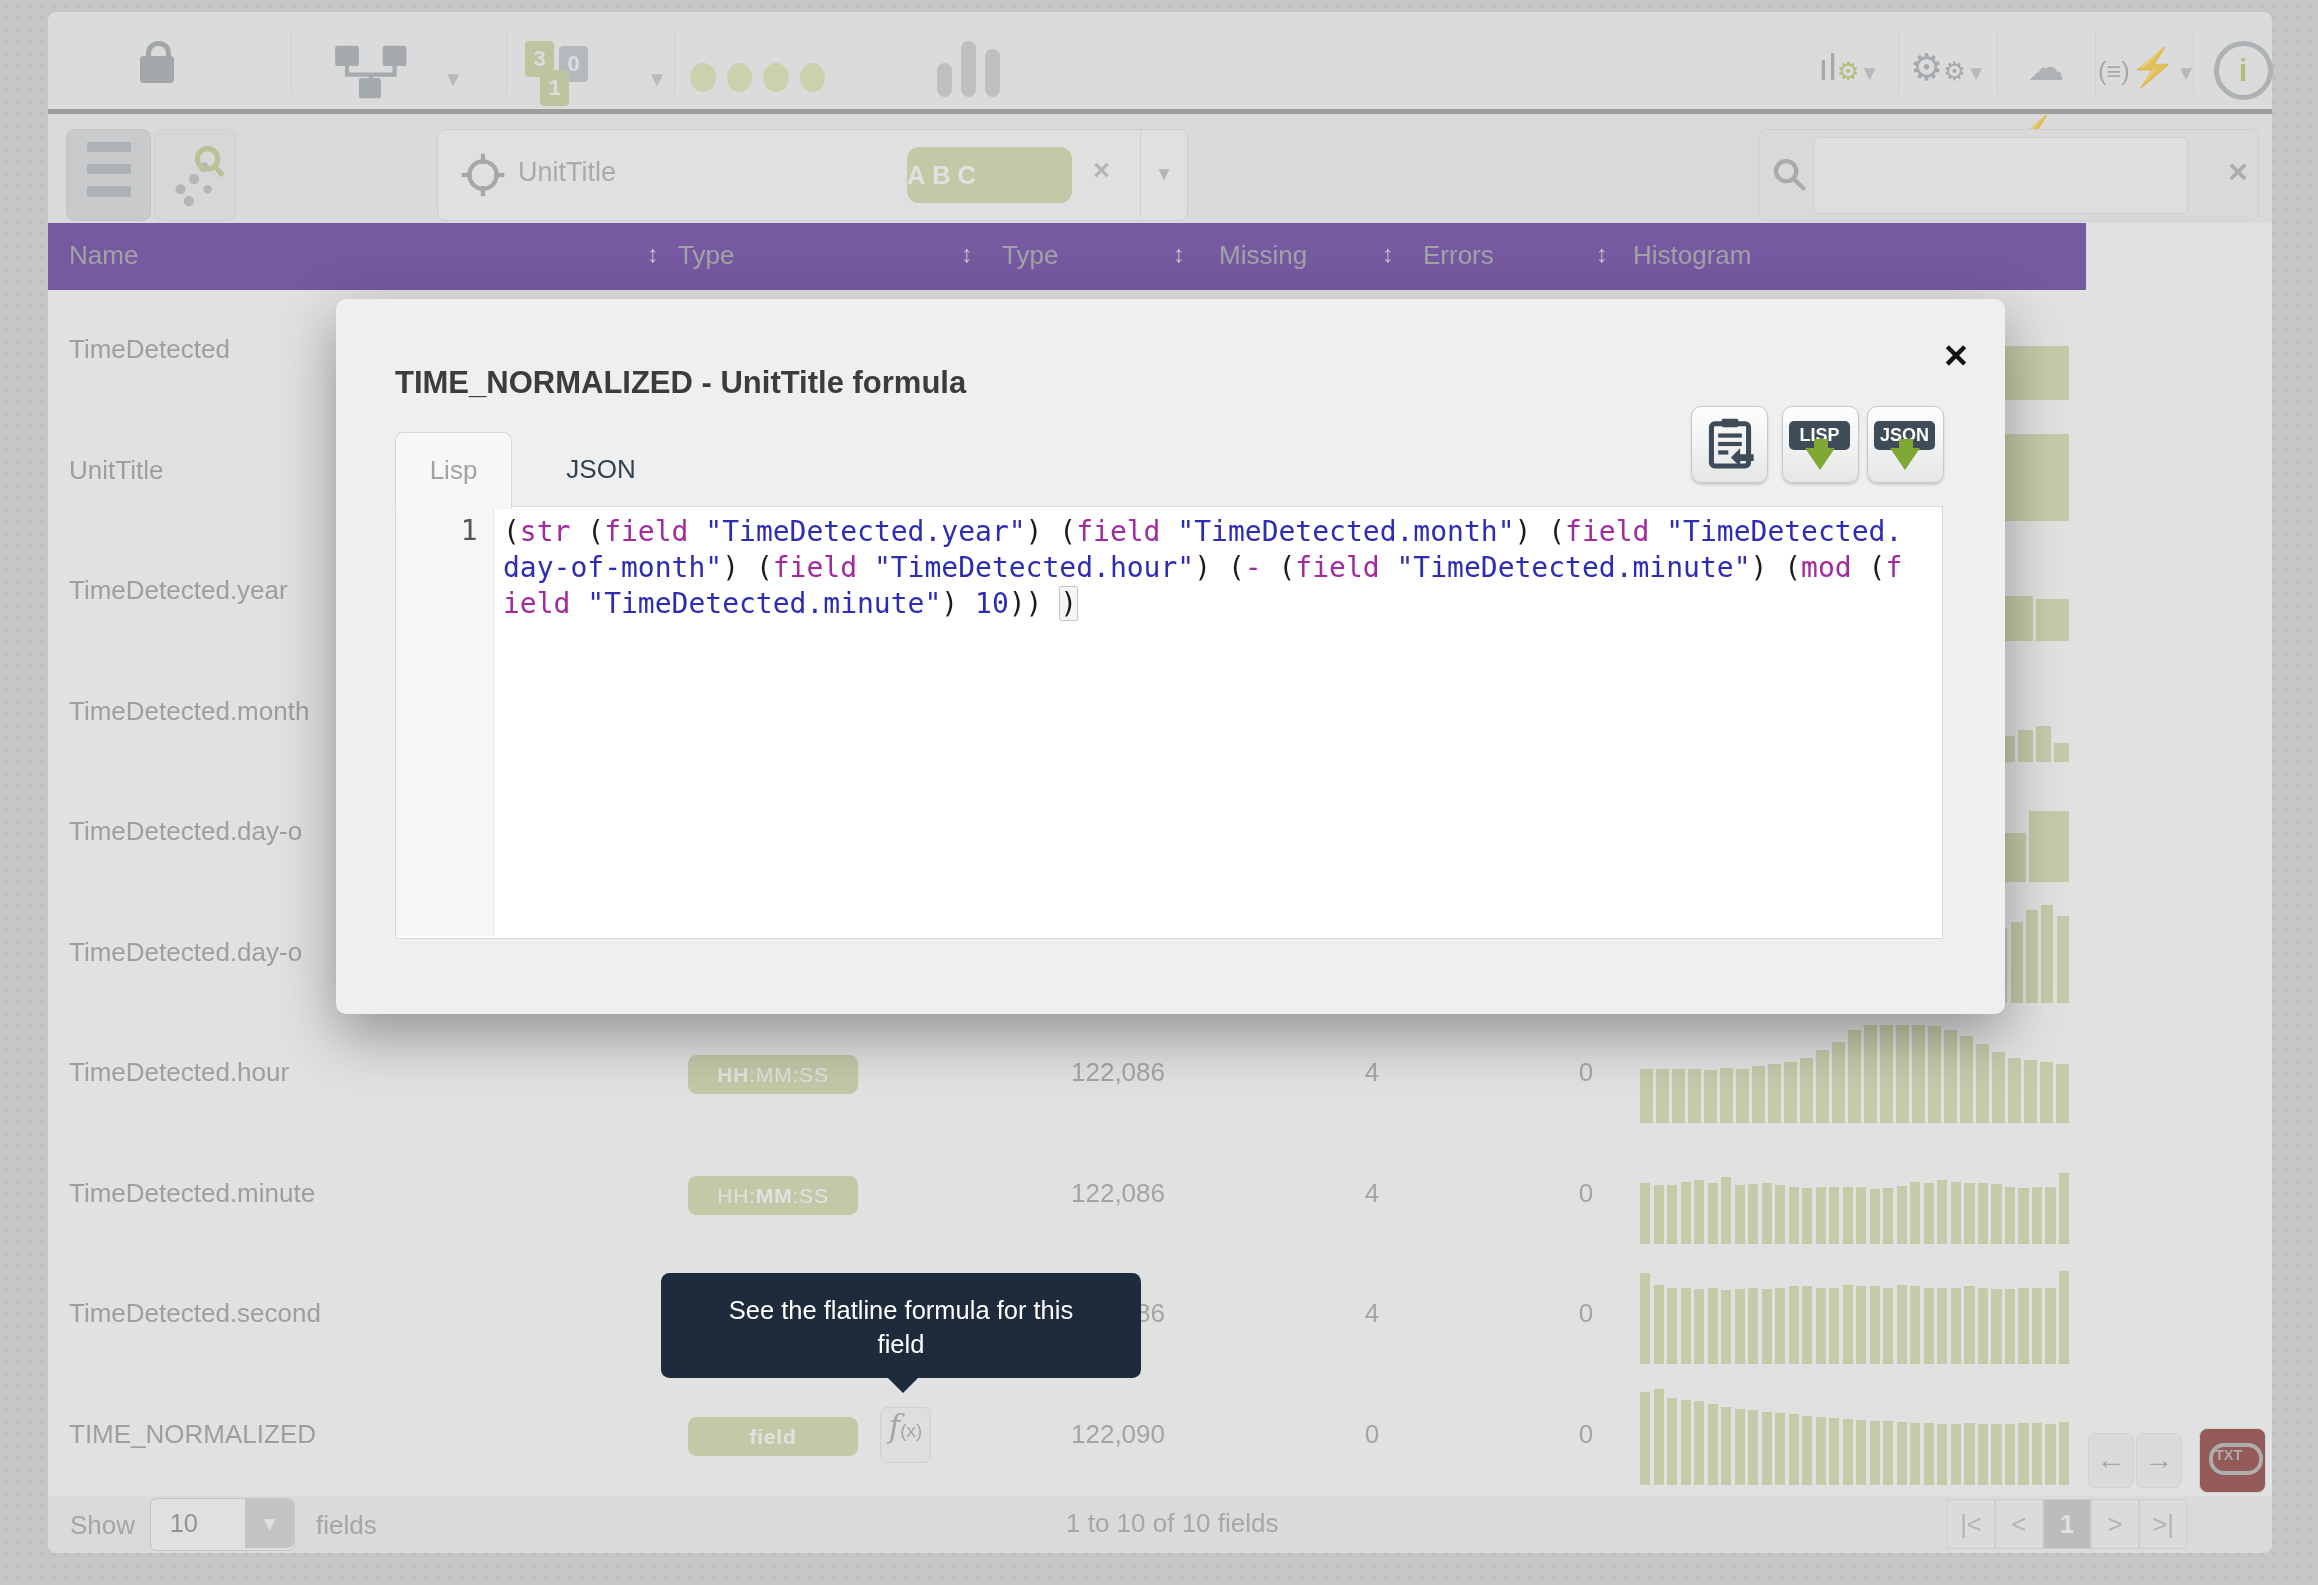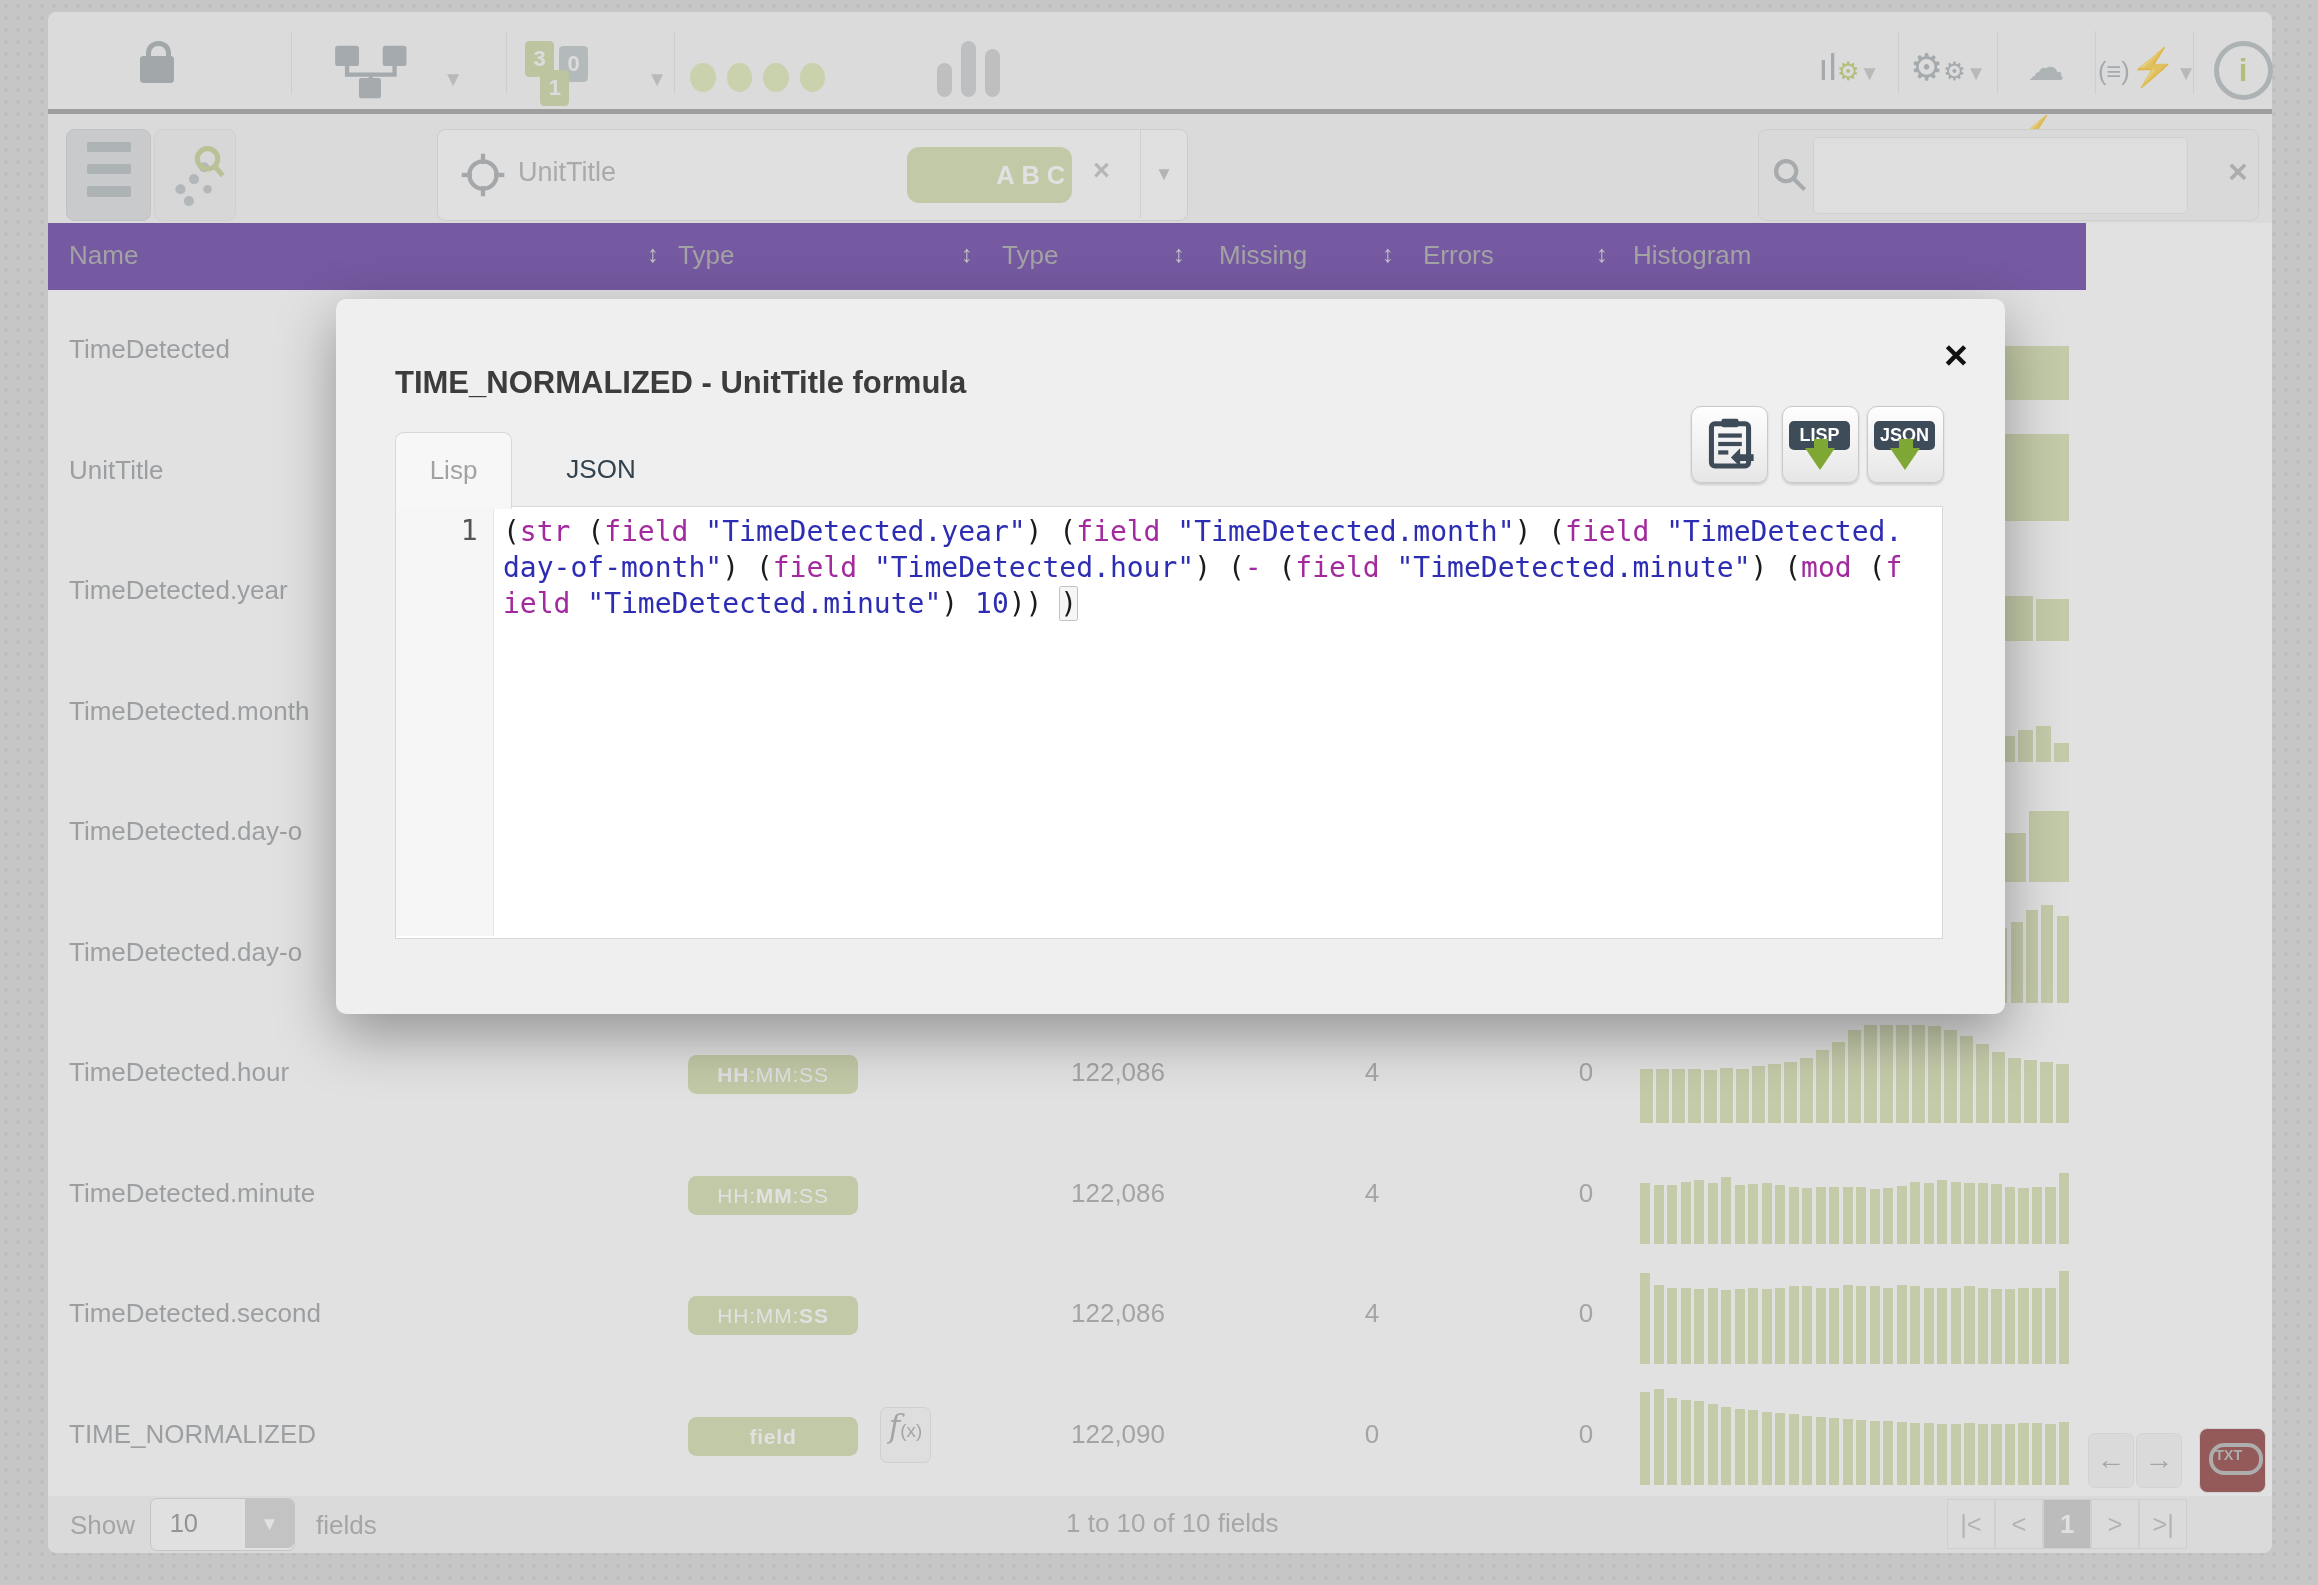--- a/index.html
+++ b/index.html
@@ -28,21 +28,21 @@
   .ricon .grn{color:#b5c455;}
   .ricon .sm{font-size:25.5px;}
   
   .viewbtn{position:absolute;top:129px;height:90px;border-radius:8.5px;}
   .vb1{left:66px;width:83px;background:#d5d9db;border:0.8px solid #c6cacc;}
   .vb1 i{display:block;margin:12px auto 0;width:44px;height:10.2px;background:#a9b2b6;border-radius:1.7px;}
   .vb2{left:154px;width:80px;background:#efefef;border:0.8px solid #e2e2e2;}
   .fieldsel{position:absolute;left:437px;top:129px;width:749px;height:90px;background:#fdfdfd;border:0.8px solid #dcdcdc;border-radius:8.5px;}
   .fieldsel .val{position:absolute;left:80px;top:27px;font-size:27px;color:#a3a3a3;}
   .abc{position:absolute;left:469px;top:17px;width:165px;height:56px;background:#ccd89e;border-radius:12px;color:#fff;
-    font-weight:bold;font-size:25.5px;letter-spacing:6.8px;text-align:right;line-height:56px;}
+    font-weight:bold;font-size:25.5px;letter-spacing:6.8px;text-align:left;line-height:56px;}
   .fs-x{position:absolute;left:655px;top:24px;font-size:29px;color:#b7b7b7;font-weight:bold;}
   .fs-caretbox{position:absolute;right:0;top:0;width:46px;height:88px;border-left:0.8px solid #e2e2e2;text-align:center;line-height:88px;color:#b5b5b5;font-size:18.7px;}
   .searchwrap{position:absolute;left:1758px;top:129px;width:499px;height:90px;background:#f2f2f2;border:0.8px solid #e0e0e0;border-radius:8.5px;}
   .sw-input{position:absolute;left:54px;top:6.8px;width:373px;height:75px;background:#fafafa;border:0.8px solid #e3e3e3;border-radius:5.1px;}
   .sw-x{position:absolute;right:10.2px;top:22px;font-size:34px;color:#a9a9a9;font-weight:bold;}
   
   .table{position:absolute;left:48px;top:223px;width:2224px;height:1273px;background:#fff;}
   .thead{position:absolute;left:0;top:0;width:2006px;height:67px;background:#4c1d95;border-bottom:0.8px solid #e6e6e6;padding-left:32px;}
   .th{position:absolute;top:17px;font-size:26px;color:#98989c;}
   .sort{position:absolute;top:17px;font-size:24px;color:#cccccc;}
@@ -574,15 +574,19 @@
     </div>
 
     <div class="editor">
       <div class="gutter">
         <span class="lineno">1</span>
       </div>
       <div class="code" id="code"><span class="tk-p">(</span><span class="tk-k">str</span><span class="tk-p"> </span><span class="tk-p">(</span><span class="tk-k">field</span><span class="tk-p"> </span><span class="tk-s">"TimeDetected.year"</span><span class="tk-p">)</span><span class="tk-p"> </span><span class="tk-p">(</span><span class="tk-k">field</span><span class="tk-p"> </span><span class="tk-s">"TimeDetected.month"</span><span class="tk-p">)</span><span class="tk-p"> </span><span class="tk-p">(</span><span class="tk-k">field</span><span class="tk-p"> </span><span class="tk-s">"TimeDetected.day-of-month"</span><span class="tk-p">)</span><span class="tk-p"> </span><span class="tk-p">(</span><span class="tk-k">field</span><span class="tk-p"> </span><span class="tk-s">"TimeDetected.hour"</span><span class="tk-p">)</span><span class="tk-p"> </span><span class="tk-p">(</span><span class="tk-k">-</span><span class="tk-p"> </span><span class="tk-p">(</span><span class="tk-k">field</span><span class="tk-p"> </span><span class="tk-s">"TimeDetected.minute"</span><span class="tk-p">)</span><span class="tk-p"> </span><span class="tk-p">(</span><span class="tk-k">mod</span><span class="tk-p"> </span><span class="tk-p">(</span><span class="tk-k">field</span><span class="tk-p"> </span><span class="tk-s">"TimeDetected.minute"</span><span class="tk-p">)</span><span class="tk-p"> </span><span class="tk-n">10</span><span class="tk-p">)</span><span class="tk-p">)</span><span class="tk-p"> </span><span class="tk-pm">)</span></div>
     </div>
   </div>
 
+  <div class="tooltip">
+    <div>See the flatline formula for this</div>
+    <div>field</div>
+  </div>
 
 </div>
 
 
 </body></html>

